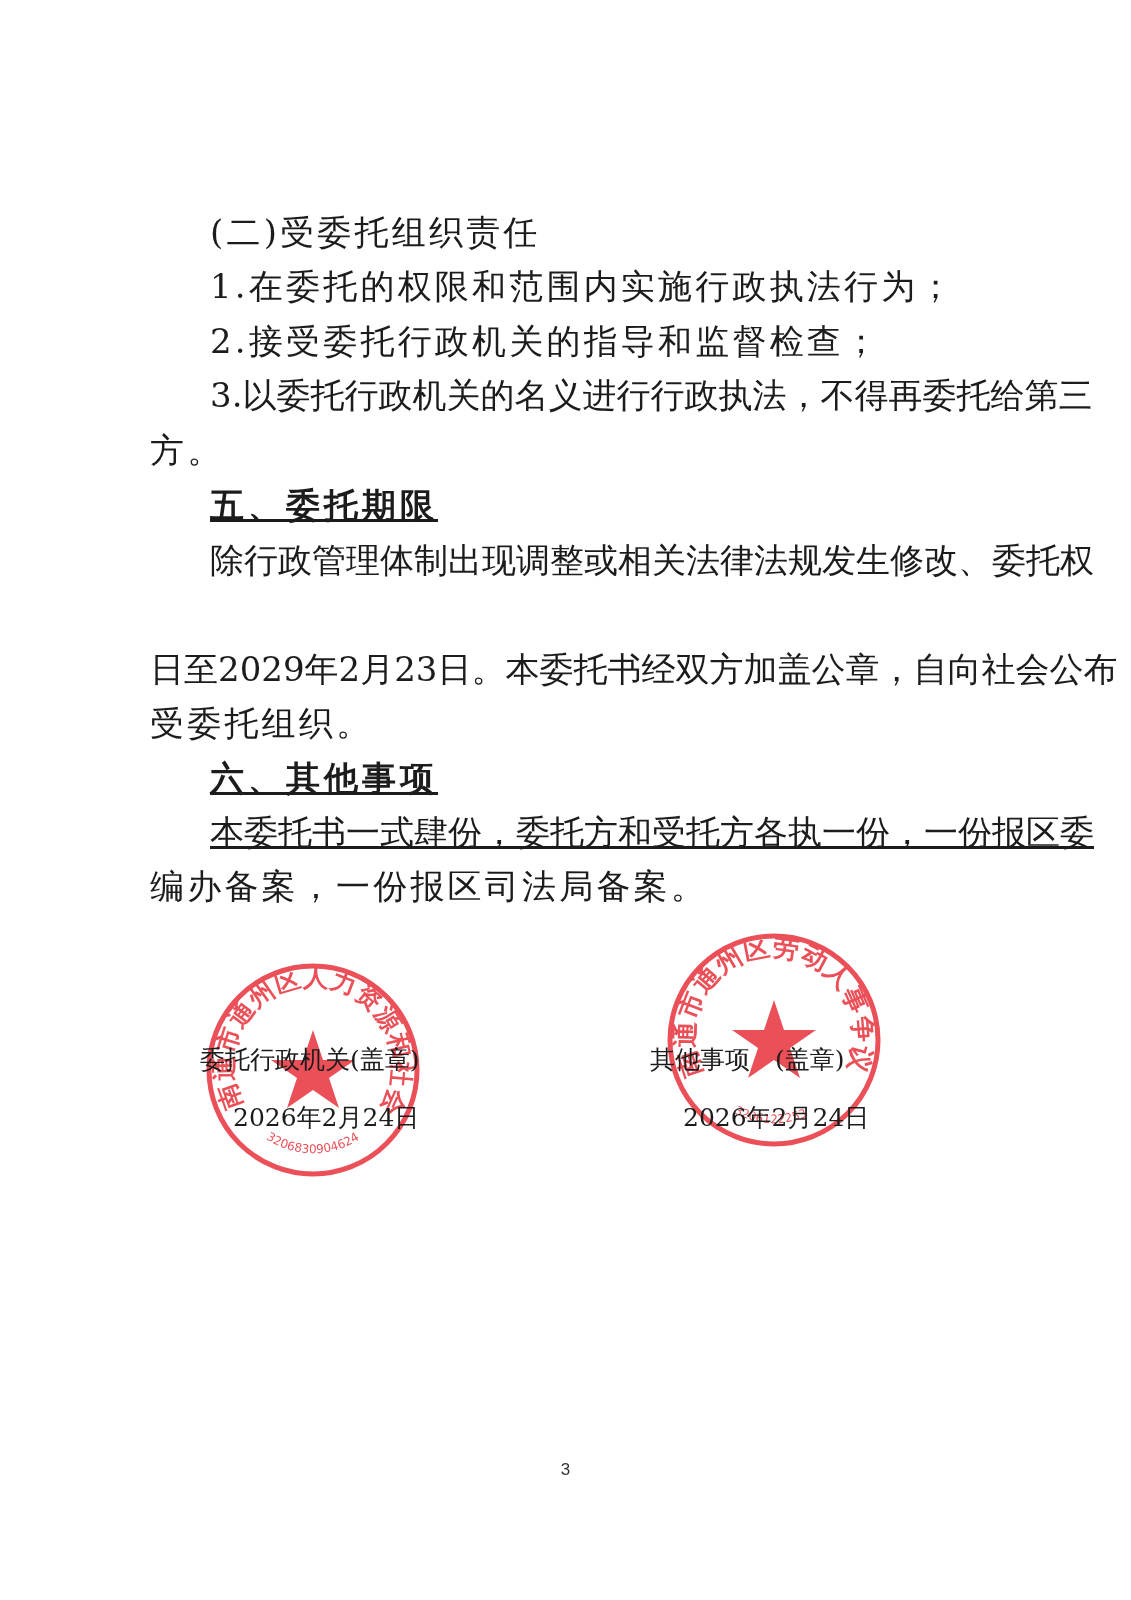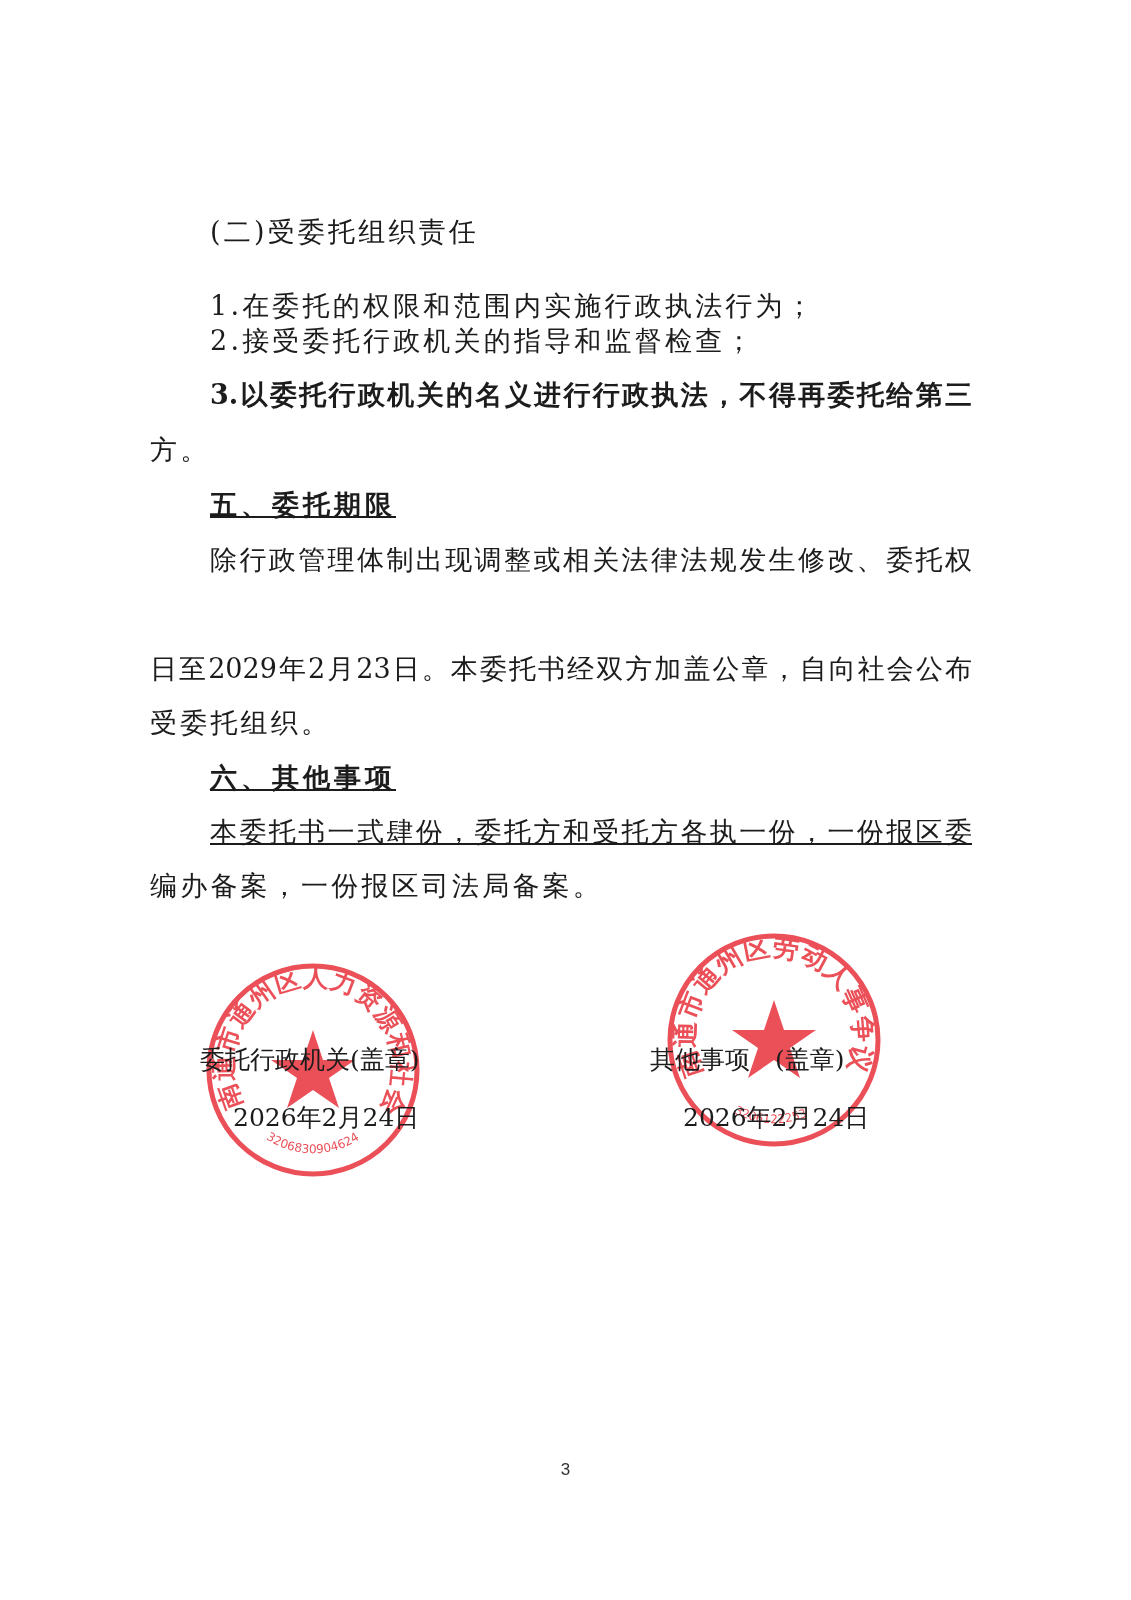--- a/index.html
+++ b/index.html
@@ -1,37 +1,37 @@
 <!DOCTYPE html>
 <html><head>
   <meta charset="utf-8">
   <style>
     html, body { margin: 0; padding: 0; background: #ffffff; }
     body { width: 1131px; height: 1600px; position: relative; overflow: hidden; color: #1c1c1c;
       font-family: "DejaVu Serif", "Liberation Serif", serif; }
     .page { position: absolute; left: 0; top: 0; width: 1131px; height: 1600px; }
-    .line { position: absolute; left: 150px; width: 822px; font-size: 27px; line-height: 40px;
+    .line { position: absolute; left: 150px; width: 822px; font-size: 34px; line-height: 40px;
       white-space: nowrap; letter-spacing: 3.2px; }
     .indent { left: 210px; width: 762px; }
     .heading { font-family: "DejaVu Sans", "Liberation Sans", sans-serif; font-weight: bold; letter-spacing: 4px; text-decoration: underline; }
     .justify { text-align: justify; text-align-last: justify; letter-spacing: 0; }
     .sig { position: absolute; font-size: 25px; line-height: 40px; white-space: nowrap; z-index: 2; }
     .seal { position: absolute; z-index: 1; opacity: 0.85; }
     .page-num { position: absolute; left: 0; width: 1131px; top: 1460px; text-align: center;
       font-family: "Liberation Sans", sans-serif; font-size: 17px; color: #333; }
   </style>
 </head>
 <body>
 
 <div class="page">
 
   <div class="line indent" style="top:212px;">(二)受委托组织责任</div>
-  <div class="line indent" style="top:266px;margin-top:20px;">1.在委托的权限和范围内实施行政执法行为；</div>
+  <div class="line indent" style="top:266px;">1.在委托的权限和范围内实施行政执法行为；</div>
   <div class="line indent" style="top:321px;">2.接受委托行政机关的指导和监督检查；</div>
-  <div class="line indent justify" style="top:375px;font-weight:bold;">3.以委托行政机关的名义进行行政执法，不得再委托给第三</div>
+  <div class="line indent justify" style="top:375px;">3.以委托行政机关的名义进行行政执法，不得再委托给第三</div>
   <div class="line" style="top:430px;">方。</div>
 
   <div class="line indent heading" style="top:485px;">五、委托期限</div>
   <div class="line indent justify" style="top:540px;">除行政管理体制出现调整或相关法律法规发生修改、委托权</div>
   <div class="line justify" style="top:649px;">日至2029年2月23日。本委托书经双方加盖公章，自向社会公布</div>
   <div class="line" style="top:703px;">受委托组织。</div>
 
   <div class="line indent heading" style="top:758px;">六、其他事项</div>
   <div class="line indent justify" style="top:812px;text-decoration:underline;">本委托书一式肆份，委托方和受托方各执一份，一份报区委</div>
   <div class="line" style="top:866px;">编办备案，一份报区司法局备案。</div>

